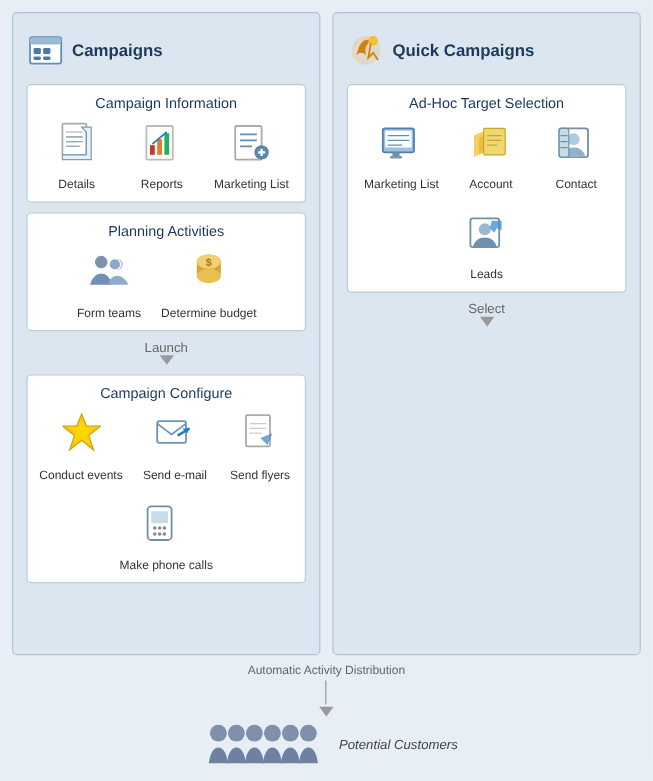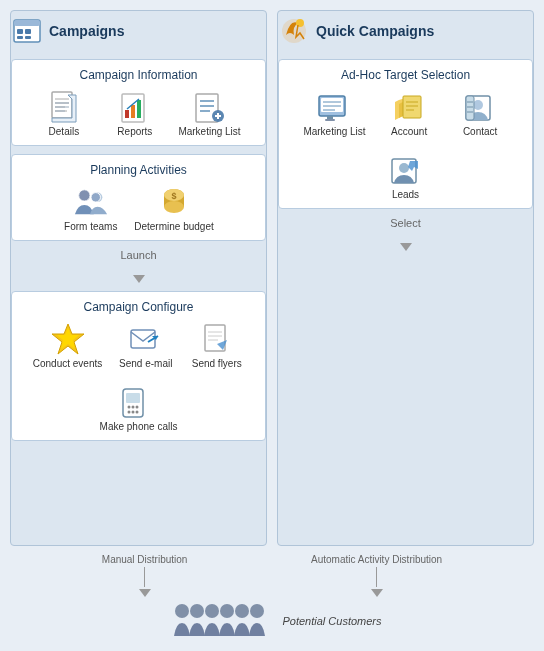--- a/index.html
+++ b/index.html
@@ -23,21 +23,21 @@
     .top-section {
       display: flex;
       gap: 10px;
       flex: 1;
     }
     .left-panel, .right-panel {
       flex: 1;
       background: #dce6f0;
       border: 1px solid #b0c4d8;
       border-radius: 4px;
-      padding: 0;
+      padding: 11px;
       display: flex;
       flex-direction: column;
       gap: 8px;
     }
     .panel-header {
       display: flex;
       align-items: center;
       gap: 6px;
       padding: 4px 0;
     }
@@ -62,21 +62,21 @@
     .icon-grid {
       display: flex;
       justify-content: center;
       gap: 16px;
       flex-wrap: wrap;
     }
     .icon-item {
       display: flex;
       flex-direction: column;
       align-items: center;
-      gap: 0;
+      gap: 12px;
       min-width: 55px;
     }
     .icon-label {
       font-size: 10px;
       text-align: center;
       color: #333;
     }
     .icon-img {
       width: 36px;
       height: 36px;
@@ -84,21 +84,21 @@
       align-items: center;
       justify-content: center;
     }
     .arrow-label {
       text-align: center;
       color: #666;
       font-size: 11px;
       display: flex;
       flex-direction: column;
       align-items: center;
-      gap: 14px;
+      gap: 0;
     }
     .arrow-down {
       width: 0;
       height: 0;
       border-left: 6px solid transparent;
       border-right: 6px solid transparent;
       border-top: 8px solid #999;
     }
     .bottom-section {
       margin-top: 8px;
@@ -371,25 +371,20 @@
         <span>Select</span>
         <div class="arrow-down"></div>
       </div>
 
     </div>
   </div>
 
   <div class="bottom-section">
     <div class="bottom-arrows">
       <div class="bottom-arrow-item">
-        <span>Manual Distribution</span>
-        <div class="arrow-line"></div>
-        <div class="arrow-down"></div>
-      </div>
-      <div class="bottom-arrow-item">
         <span>Automatic Activity Distribution</span>
         <div class="arrow-line"></div>
         <div class="arrow-down"></div>
       </div>
     </div>
     <div class="potential-customers">
       <svg width="120" height="40" viewBox="0 0 120 40">
 
         <g transform="translate(10,0)">
           <circle cx="10" cy="10" r="7" fill="#8090a8"></circle>

